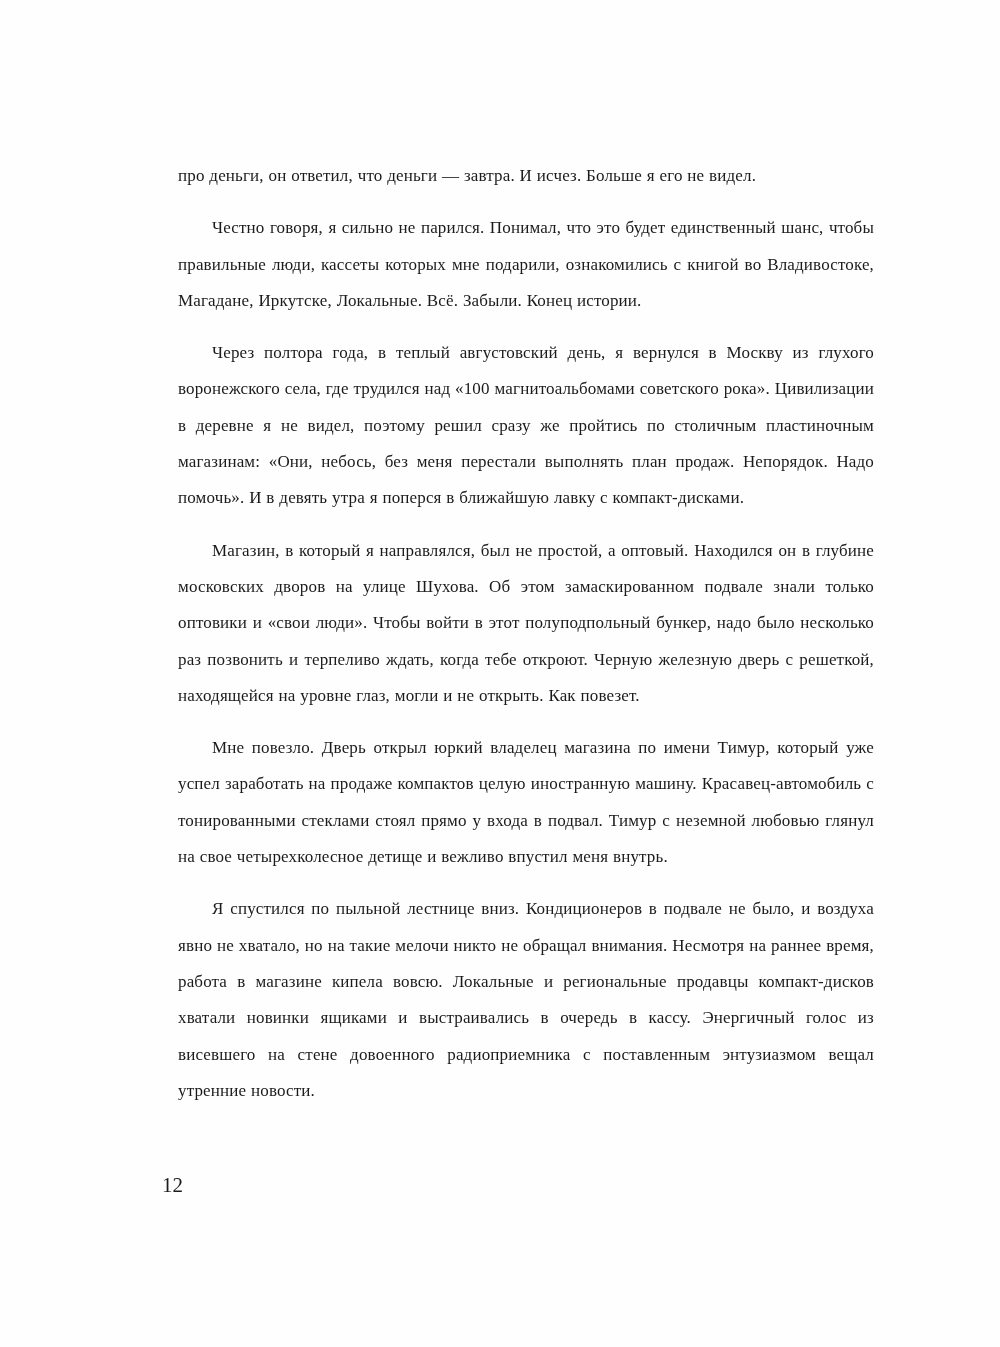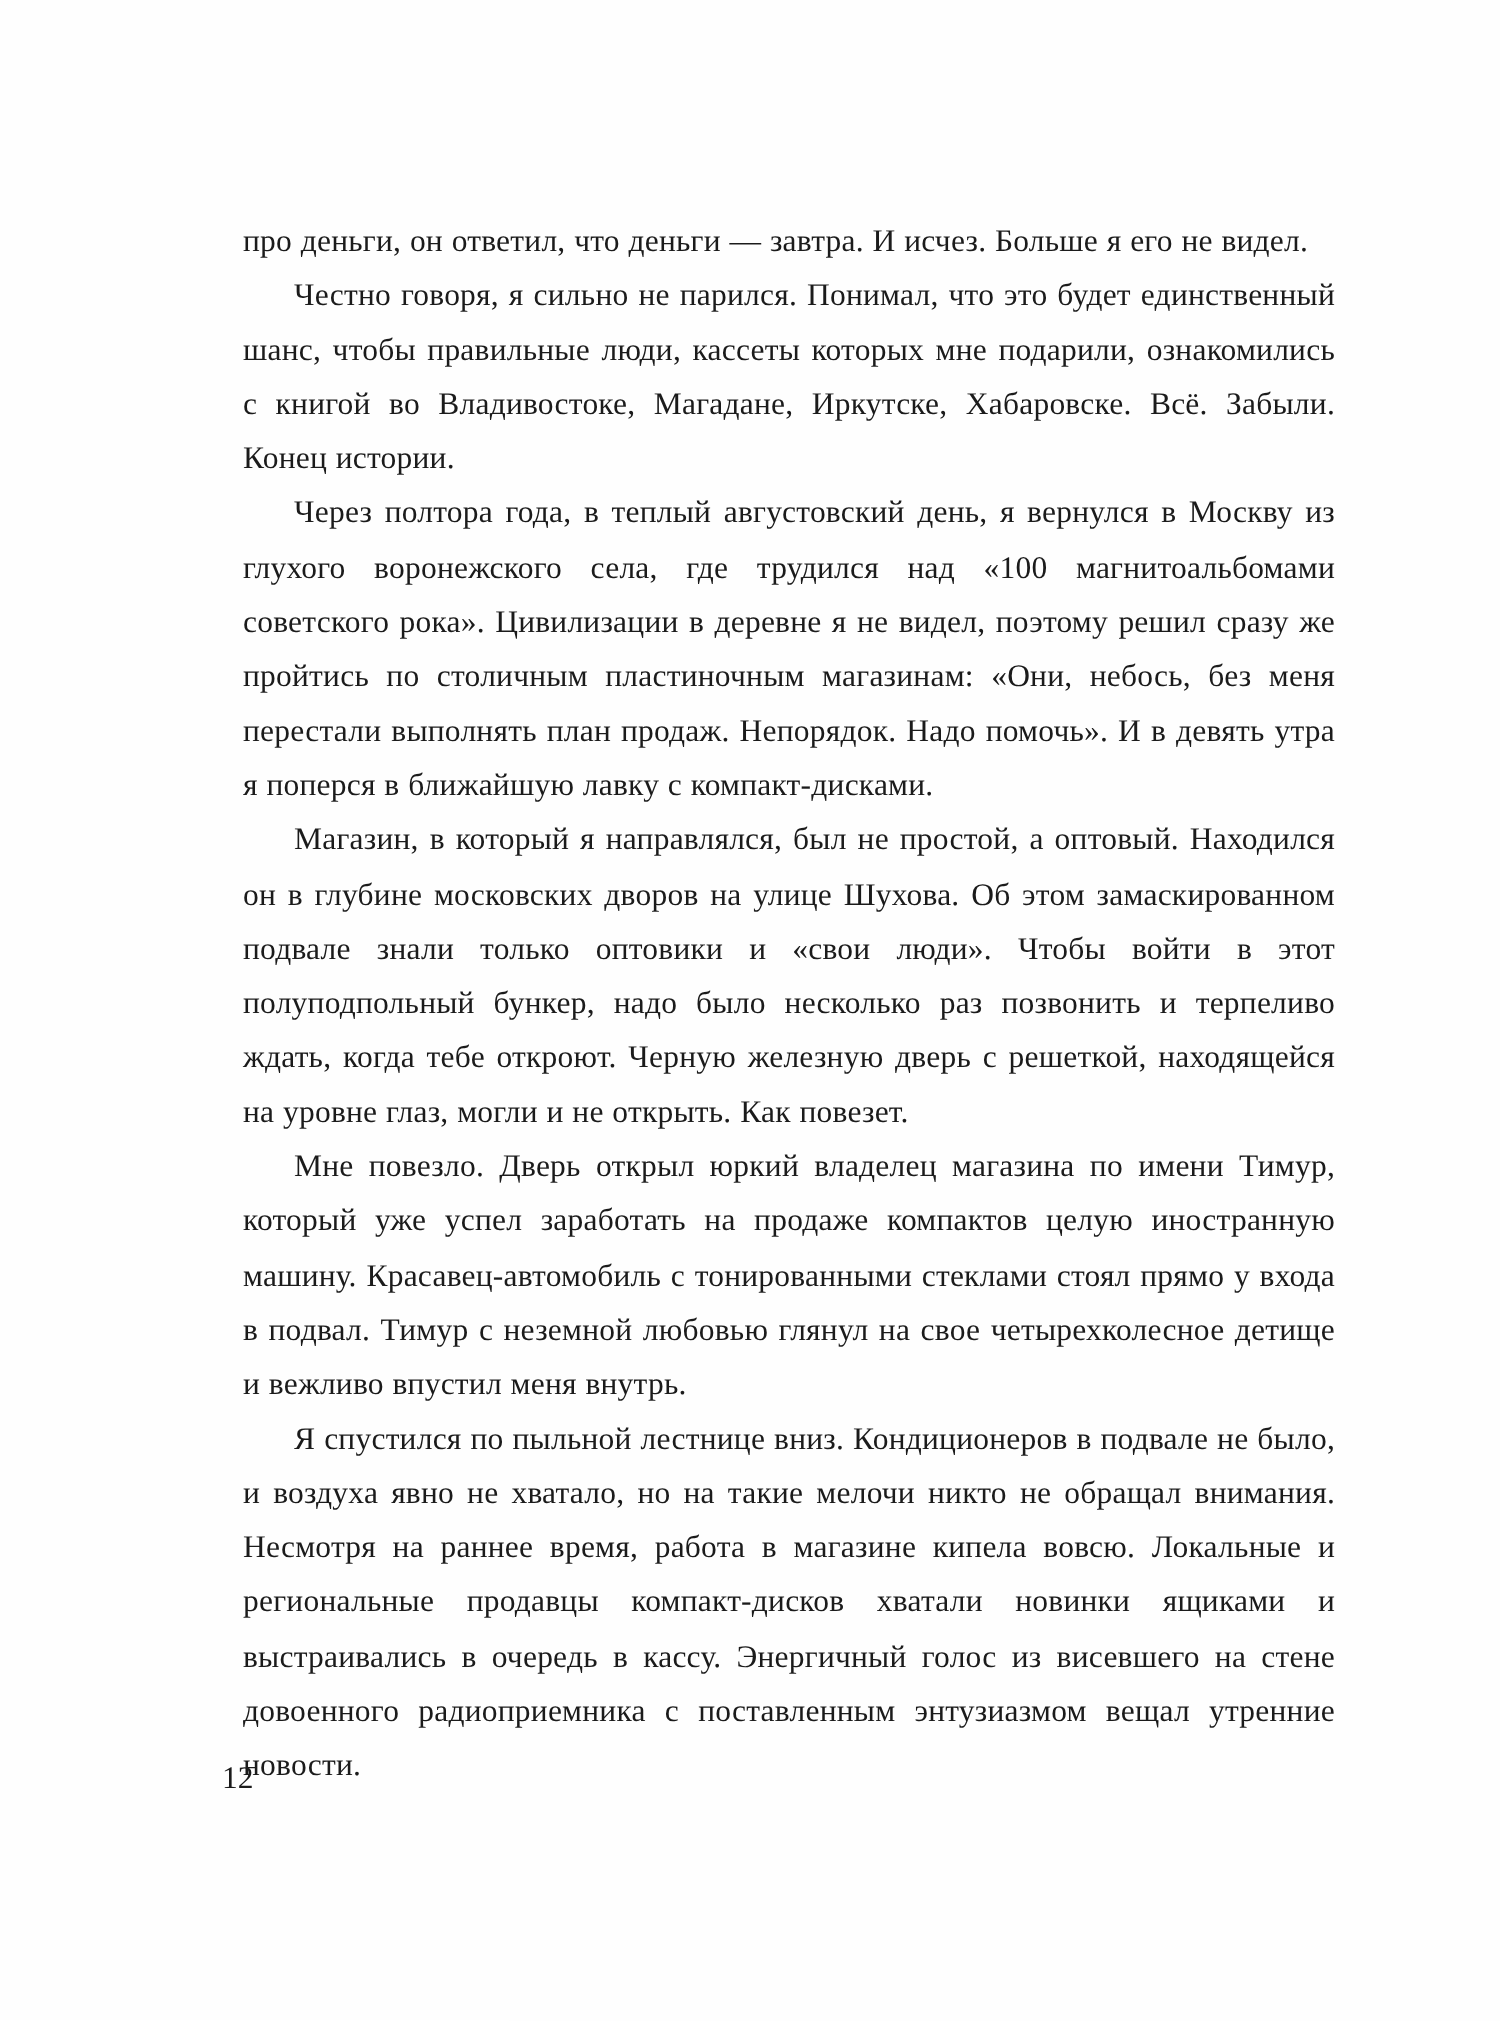--- a/index.html
+++ b/index.html
@@ -23,49 +23,49 @@
     background: #fefefe;
     overflow: hidden;
   }
   .text-column {
     position: absolute;
     left: 162px;
     top: 142px;
     width: 728px;
   }
   .para {
-    margin: 0;
-    font-size: 21px;
+    margin: 16px;
+    font-size: 17px;
     line-height: 36.3px;
     text-align: justify;
     text-justify: inter-word;
     color: #1b1b1b;
     letter-spacing: 0.15px;
     word-spacing: 0.4px;
     hyphens: manual;
   }
   .para.indent {
     text-indent: 34px;
   }
   .folio {
     position: absolute;
-    left: 148px;
+    left: 162px;
     top: 1172px;
     font-size: 21px;
     line-height: 26px;
     color: #1b1b1b;
     font-family: "Liberation Serif", "DejaVu Serif", serif;
   }
 </style>
 </head>
 <body>
 
 <div class="page">
   <div class="text-column">
     <p class="para">про деньги, он ответил, что деньги — завтра. И исчез. Больше я его не видел.</p>
-    <p class="para indent">Честно говоря, я сильно не парился. Понимал, что это будет единственный шанс, чтобы правильные люди, кассеты которых мне подарили, ознакомились с книгой во Владивостоке, Магадане, Иркутске, Хабаровске. Всё. Забыли. Конец истории.</p>
+    <p class="para indent">Честно говоря, я сильно не парился. Понимал, что это будет единственный шанс, чтобы правильные люди, кассеты которых мне подарили, ознакомились с книгой во Владивостоке, Магадане, Иркутске, Локальные. Всё. Забыли. Конец истории.</p>
     <p class="para indent">Через полтора года, в теплый августовский день, я вернулся в Москву из глухого воронежского села, где трудился над «100 магнитоальбомами советского рока». Цивилизации в деревне я не видел, поэтому решил сразу же пройтись по столичным пластиночным магазинам: «Они, небось, без меня перестали выполнять план продаж. Непорядок. Надо помочь». И в девять утра я поперся в ближайшую лавку с компакт-дисками.</p>
     <p class="para indent">Магазин, в который я направлялся, был не простой, а оптовый. Находился он в глубине московских дворов на улице Шухова. Об этом замаскированном подвале знали только оптовики и «свои люди». Чтобы войти в этот полуподпольный бункер, надо было несколько раз позвонить и терпеливо ждать, когда тебе откроют. Черную железную дверь с решеткой, находящейся на уровне глаз, могли и не открыть. Как повезет.</p>
     <p class="para indent">Мне повезло. Дверь открыл юркий владелец магазина по имени Тимур, который уже успел заработать на продаже компактов целую иностранную машину. Красавец-автомобиль с тонированными стеклами стоял прямо у входа в подвал. Тимур с неземной любовью глянул на свое четырехколесное детище и вежливо впустил меня внутрь.</p>
     <p class="para indent">Я спустился по пыльной лестнице вниз. Кондиционеров в подвале не было, и воздуха явно не хватало, но на такие мелочи никто не обращал внимания. Несмотря на раннее время, работа в магазине кипела вовсю. Локальные и региональные продавцы компакт-дисков хватали новинки ящиками и выстраивались в очередь в кассу. Энергичный голос из висевшего на стене довоенного радиоприемника с поставленным энтузиазмом вещал утренние новости.</p>
   </div>
   <div class="folio">12</div>
 </div>
 
 </body></html>

